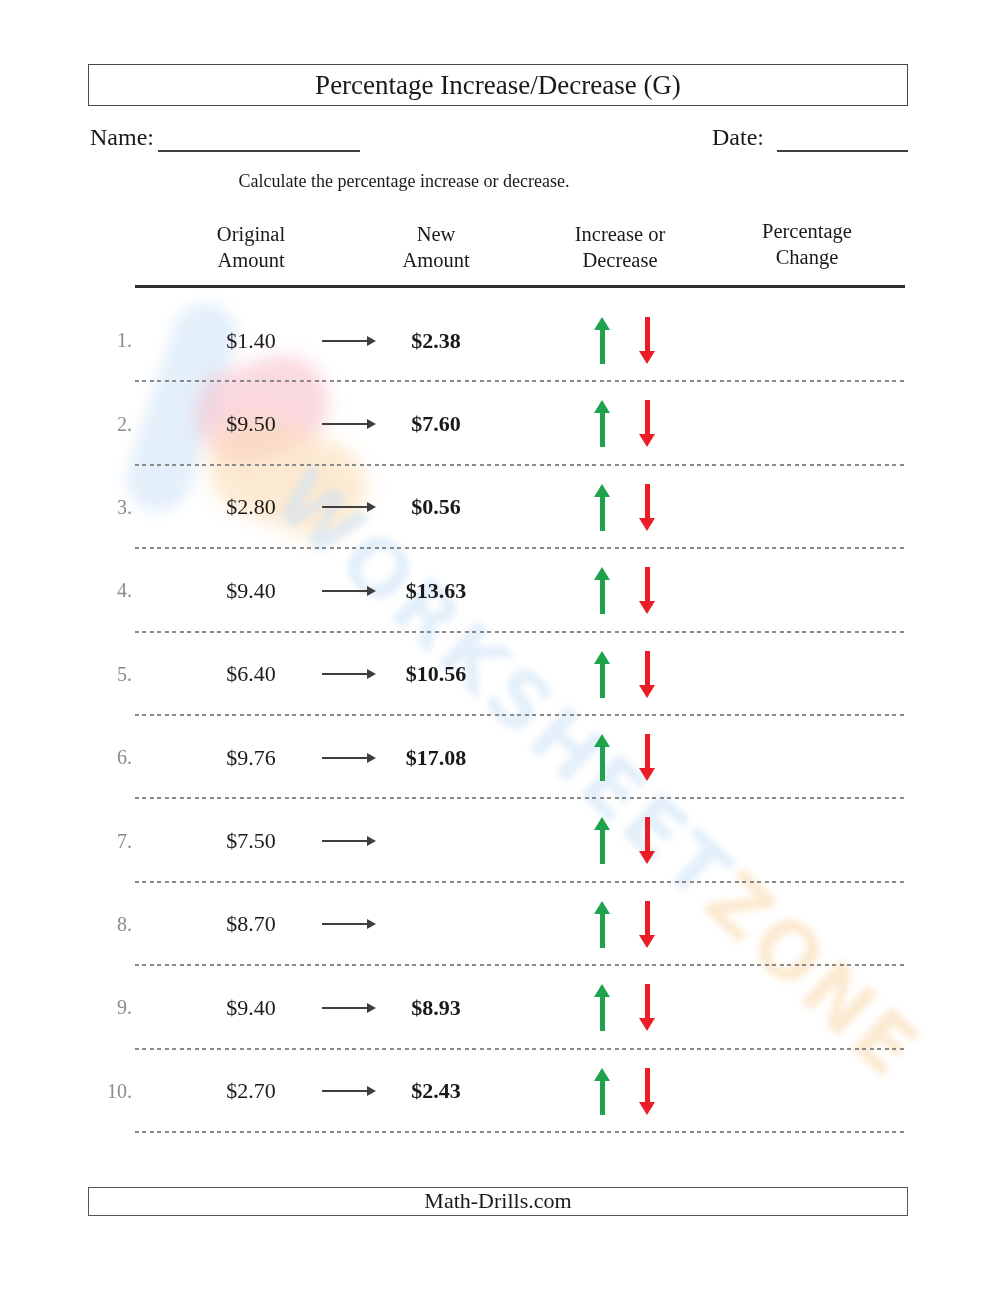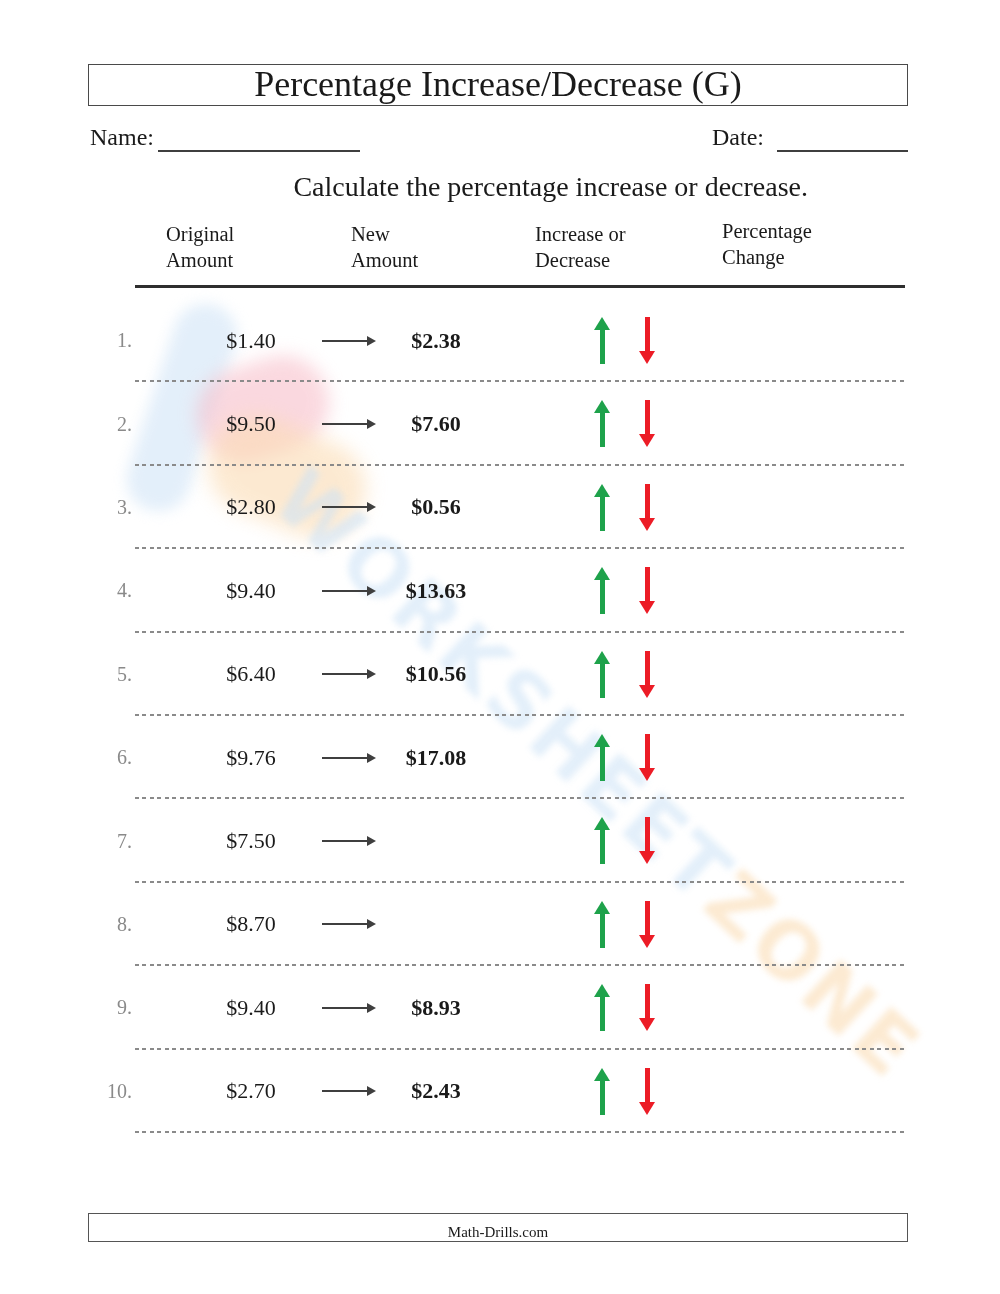--- a/index.html
+++ b/index.html
@@ -28,32 +28,32 @@
     left:318px;top:452px;transform:rotate(43deg);transform-origin:0 0;
     font-family:"DejaVu Sans",sans-serif;font-weight:700;font-size:78px;
     letter-spacing:4px;white-space:nowrap;filter:blur(3px);
   }
   .wm-text .p1{color:var(--wm-blue);opacity:.55;}
   .wm-text .p2{color:var(--wm-orange);opacity:.6;}
   
   .content{position:absolute;inset:0;z-index:1;}
   .title-box{
     position:absolute;left:88px;top:64px;width:818px;height:40px;
-    border:1.5px solid #4a4a4a;display:flex;align-items:flex-end;justify-content:center;
-    font-size:36px;background:transparent;
+    border:1.5px solid #4a4a4a;display:flex;align-items:center;justify-content:center;
+    font-size:27px;background:transparent;
   }
   .label{position:absolute;font-size:24px;}
   .name-label{left:90px;top:124px;}
   .date-label{left:712px;top:124px;}
   .write-line{position:absolute;height:2px;background:#3f3f3f;top:150px;}
   .name-line{left:158px;width:202px;}
   .date-line{left:777px;width:131px;}
-  .instruction{position:absolute;left:0;top:171px;width:808px;text-align:right;font-size:28px;}
+  .instruction{position:absolute;left:0;top:171px;width:808px;text-align:center;font-size:18px;}
   .col-head{
-    position:absolute;top:221px;width:170px;text-align:left;
+    position:absolute;top:221px;width:170px;text-align:center;
     font-size:20.5px;line-height:26px;
   }
   .ch0{left:166px;} .ch1{left:351px;} .ch2{left:535px;} .ch3{left:722px;top:218px;}
   .header-rule{position:absolute;left:135px;top:285px;width:770px;height:2.5px;background:#2e2e2e;}
   
   .rows{position:absolute;left:95px;top:299px;width:810px;}
   .row{position:relative;height:83.4px;}
   .sep{
     position:absolute;left:40px;right:0;bottom:0;height:2px;
     background:repeating-linear-gradient(to right,#8a8a8a 0 4px,transparent 4px 7.5px);
@@ -78,23 +78,23 @@
   .varrow{position:absolute;top:18px;width:16px;height:47px;display:flex;flex-direction:column;align-items:center;}
   .varrow.up{left:499px;}
   .varrow.down{left:544px;}
   .head-up{width:0;height:0;border-left:8px solid transparent;border-right:8px solid transparent;border-bottom:13px solid var(--inc);}
   .head-down{width:0;height:0;border-left:8px solid transparent;border-right:8px solid transparent;border-top:13px solid var(--dec);}
   .varrow.up .shaft{width:5px;flex:1;background:var(--inc);}
   .varrow.down .shaft{width:5px;flex:1;background:var(--dec);}
   .pct-blank{position:absolute;left:640px;top:0;width:170px;height:100%;}
   
   .footer-box{
-    position:absolute;left:88px;top:1213px;width:818px;height:27px;
-    border:1.3px solid #555;display:flex;align-items:flex-end;justify-content:center;
-    font-size:15px;
+    position:absolute;left:88px;top:1187px;width:818px;height:27px;
+    border:1.3px solid #555;display:flex;align-items:flex-start;justify-content:center;
+    font-size:22px;
   }
 </style>
 </head>
 <body>
 
 <div class="wm wm-pencil"></div>
 <div class="wm wm-pink"></div>
 <div class="wm wm-orange"></div>
 <div class="wm wm-text">
   <span class="p1">WORKSHEET</span><span class="p2">ZONE</span>

